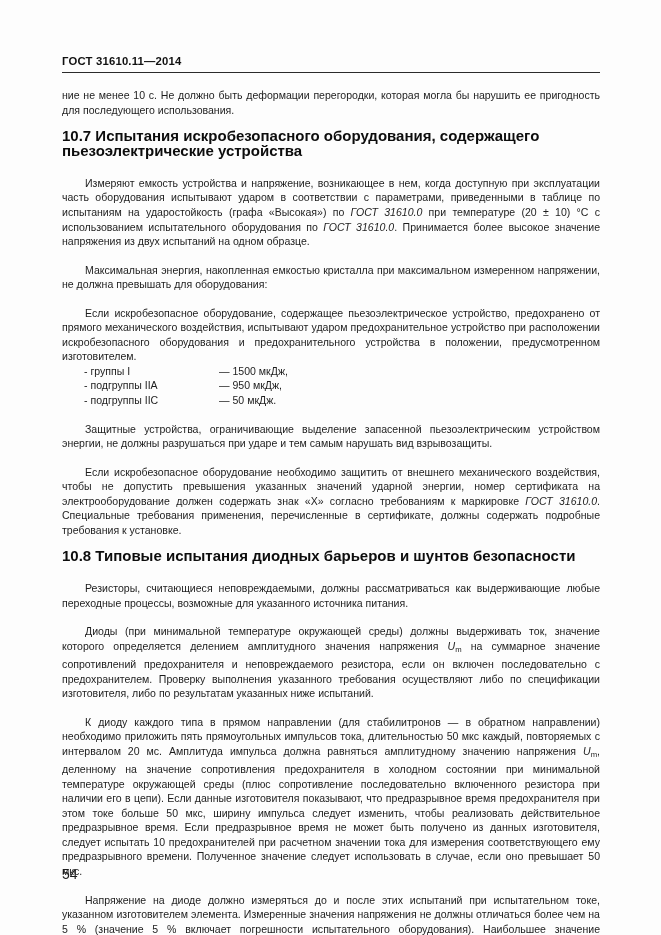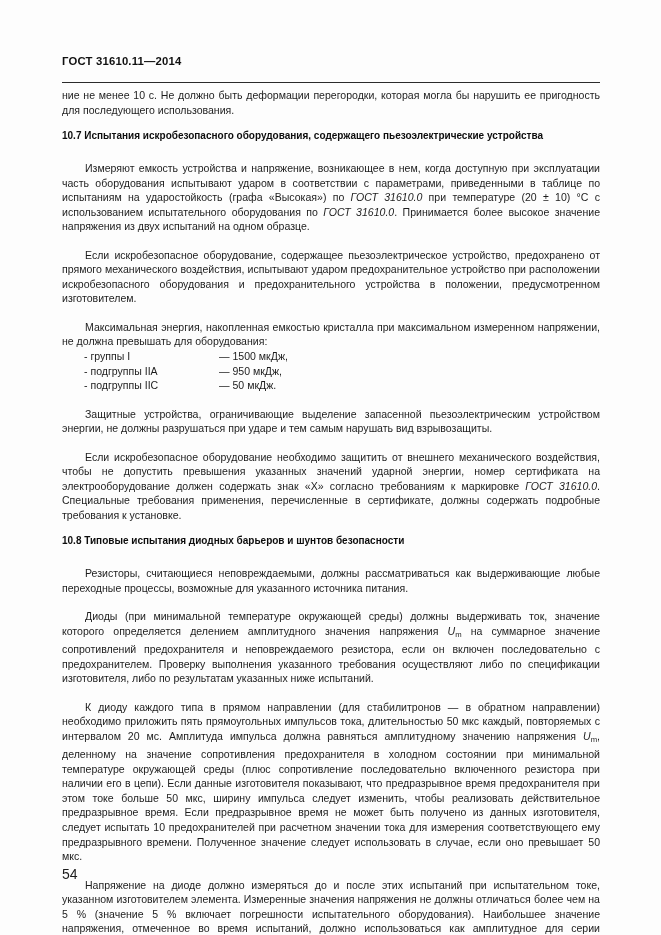--- a/index.html
+++ b/index.html
@@ -24,21 +24,21 @@
   }
   .header {
     position: absolute;
     left: 62px;
     top: 55px;
     width: 538px;
     font-size: 11.3px;
     font-weight: bold;
     letter-spacing: 0.2px;
     color: #111;
-    padding-bottom: 15px;
+    padding-bottom: 5px;
     border-bottom: 1.1px solid #2b2b2b;
     box-sizing: border-box;
   }
   .content {
     position: absolute;
     left: 62px;
     top: 88px;
     width: 538px;
   }
   p.para {
@@ -46,21 +46,21 @@
     font-size: 10.55px;
     line-height: 14.55px;
     text-align: justify;
     text-justify: inter-word;
     color: #1c1c1c;
     hyphens: manual;
   }
   p.indent { text-indent: 23px; margin-top: 14px; }
   h3.heading {
     margin: 0;
-    font-size: 10px;
+    font-size: 15px;
     line-height: 14.9px;
     font-weight: bold;
     color: #0d0d0d;
     text-align: left;
   }
   .sp-before-heading { height: 12px; }
   .sp-after-heading { height: 3px; }
   .listblock {
     margin: 0;
     padding: 0;
@@ -111,23 +111,23 @@
     <p class="para">ние не менее 10 с. Не должно быть деформации перегородки, которая могла бы нарушить ее пригодность для последующего использования.</p>
 
     <div class="sp-before-heading"></div>
 
     <h3 class="heading">10.7  Испытания искробезопасного оборудования, содержащего пьезоэлектрические устройства</h3>
 
     <div class="sp-after-heading"></div>
 
     <p class="para indent"><span>Измеряют емкость устройства и напряжение, возникающее в нем, когда доступную при эксплуатации часть оборудования испытывают ударом в соответствии с параметрами, приведенными в таблице по испытаниям на ударостойкость (графа «Высокая») по </span><em class="it">ГОСТ 31610.0</em><span> при температуре (20 ± 10) °С с использованием испытательного оборудования по </span><em class="it">ГОСТ 31610.0</em><span>. Принимается более высокое значение напряжения из двух испытаний на одном образце.</span></p>
 
+    <p class="para indent">Максимальная энергия, накопленная емкостью кристалла при максимальном измеренном напряжении, не должна превышать для оборудования:</p>
+
     <p class="para indent">Если искробезопасное оборудование, содержащее пьезоэлектрическое устройство, предохранено от прямого механического воздействия, испытывают ударом предохранительное устройство при расположении искробезопасного оборудования и предохранительного устройства в положении, предусмотренном изготовителем.</p>
-
-    <p class="para indent">Максимальная энергия, накопленная емкостью кристалла при максимальном измеренном напряжении, не должна превышать для оборудования:</p>
 
     <div class="listblock">
       <span class="listrow"><span class="lbl">- группы I</span><span class="val">— 1500 мкДж,</span></span>
       <span class="listrow"><span class="lbl">- подгруппы IIA</span><span class="val">— 950 мкДж,</span></span>
       <span class="listrow"><span class="lbl">- подгруппы IIC</span><span class="val">— 50 мкДж.</span></span>
     </div>
 
     <p class="para indent">Защитные устройства, ограничивающие выделение запасенной пьезоэлектрическим устройством энергии, не должны разрушаться при ударе и тем самым нарушать вид взрывозащиты.</p>
 
     <p class="para indent"><span>Если искробезопасное оборудование необходимо защитить от внешнего механического воздействия, чтобы не допустить превышения указанных значений ударной энергии, номер сертификата на электрооборудование должен содержать знак «Х» согласно требованиям к маркировке </span><em class="it">ГОСТ 31610.0</em><span>. Специальные требования применения, перечисленные в сертификате, должны содержать подробные требования к установке.</span></p>

